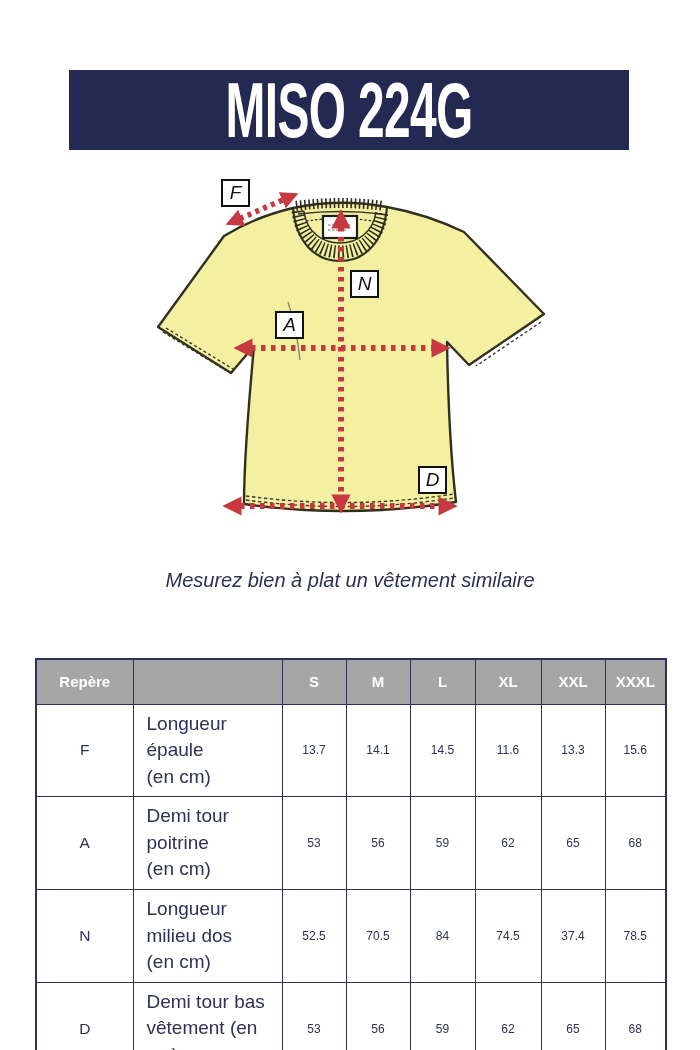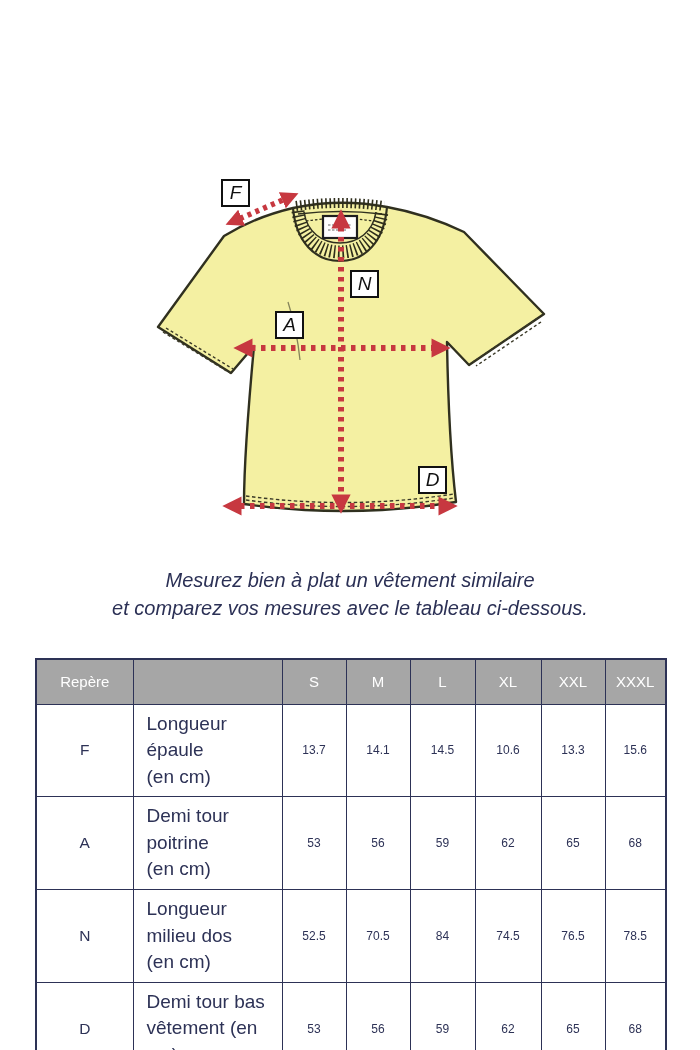--- a/index.html
+++ b/index.html
@@ -13,32 +13,35 @@
   
   .diagram{position:absolute;left:140px;top:170px;width:420px;height:370px;}
 
   
   .instruction{position:absolute;left:0;top:566px;width:700px;text-align:center;color:#2b3055;font-style:italic;font-size:20px;line-height:28px;}
 
   
   table.size-table{position:absolute;left:35px;top:658px;width:630px;border-collapse:collapse;table-layout:fixed;border:2px solid #2d3256;}
   .size-table th,.size-table td{border:1.5px solid #2d3256;padding:0;margin:0;}
   .size-table thead tr{height:45px;}
-  .size-table thead th{background:#a6a6a6;color:#ffffff;font-weight:normal;font-size:15px;}
+  .size-table thead th{background:#a6a6a6;color:#ffffff;font-weight:bold;font-size:15px;}
   .size-table tbody td{color:#2d3256;background:#ffffff;text-align:center;vertical-align:middle;}
   .size-table td.code{font-size:15.5px;}
   .size-table td.desc{text-align:left;padding:6px 8px 6px 13px;font-size:19px;line-height:1.4;}
   .size-table td.val{font-size:12px;}
   tr.row-f{height:60px;} tr.row-a{height:76px;} tr.row-n{height:62px;} tr.row-d{height:57px;}
 </style>
 </head>
 <body>
 
 <div class="page">
 
+  <div class="banner">
+    <div class="banner-title">MISO 224G</div>
+  </div>
 
   <svg class="diagram" viewBox="0 0 420 370" xmlns="http://www.w3.org/2000/svg">
     <defs>
       <marker id="ah" viewBox="0 0 10 10" refX="6" refY="5" markerWidth="3.2" markerHeight="3.2" orient="auto-start-reverse">
         <path d="M0,0 L10,5 L0,10 z" fill="#c73840"></path>
       </marker>
     </defs>
 
     <g>
       <path d="M 153,38
@@ -102,21 +105,20 @@
       </g>
       <g>
         <rect x="279" y="297" width="27" height="26" fill="#ffffff" stroke="#111111" stroke-width="2"></rect>
         <text x="292.5" y="316" text-anchor="middle">D</text>
       </g>
     </g>
   </svg>
 
   <div class="instruction">
     <div>Mesurez bien à plat un vêtement similaire</div>
-    <div>et comparez vos mesures avec le tableau ci-dessous.</div>
   </div>
 
   <table class="size-table">
     <colgroup>
       <col style="width:97px">
         <col style="width:149px">
         <col style="width:64px">
         <col style="width:64px">
       <col style="width:65px">
         <col style="width:66px">
@@ -138,21 +140,21 @@
     <tbody>
       <tr class="row-f">
         <td class="code">F</td>
         <td class="desc">
             <span style="display:block">Longueur épaule</span>
             <span style="display:block">(en cm)</span>
           </td>
         <td class="val">13.7</td>
         <td class="val">14.1</td>
         <td class="val">14.5</td>
-        <td class="val">10.6</td>
+        <td class="val">11.6</td>
         <td class="val">13.3</td>
         <td class="val">15.6</td>
       </tr>
       <tr class="row-a">
         <td class="code">A</td>
         <td class="desc">
             <span style="display:block">Demi tour poitrine</span>
             <span style="display:block">(en cm)</span>
           </td>
         <td class="val">53</td>
@@ -165,21 +167,21 @@
       <tr class="row-n">
         <td class="code">N</td>
         <td class="desc">
             <span style="display:block">Longueur milieu dos</span>
             <span style="display:block">(en cm)</span>
           </td>
         <td class="val">52.5</td>
         <td class="val">70.5</td>
         <td class="val">84</td>
         <td class="val">74.5</td>
-        <td class="val">76.5</td>
+        <td class="val">37.4</td>
         <td class="val">78.5</td>
       </tr>
       <tr class="row-d">
         <td class="code">D</td>
         <td class="desc">
             <span style="display:block">Demi tour bas</span>
             <span style="display:block">vêtement (en cm)</span>
           </td>
         <td class="val">53</td>
         <td class="val">56</td>

